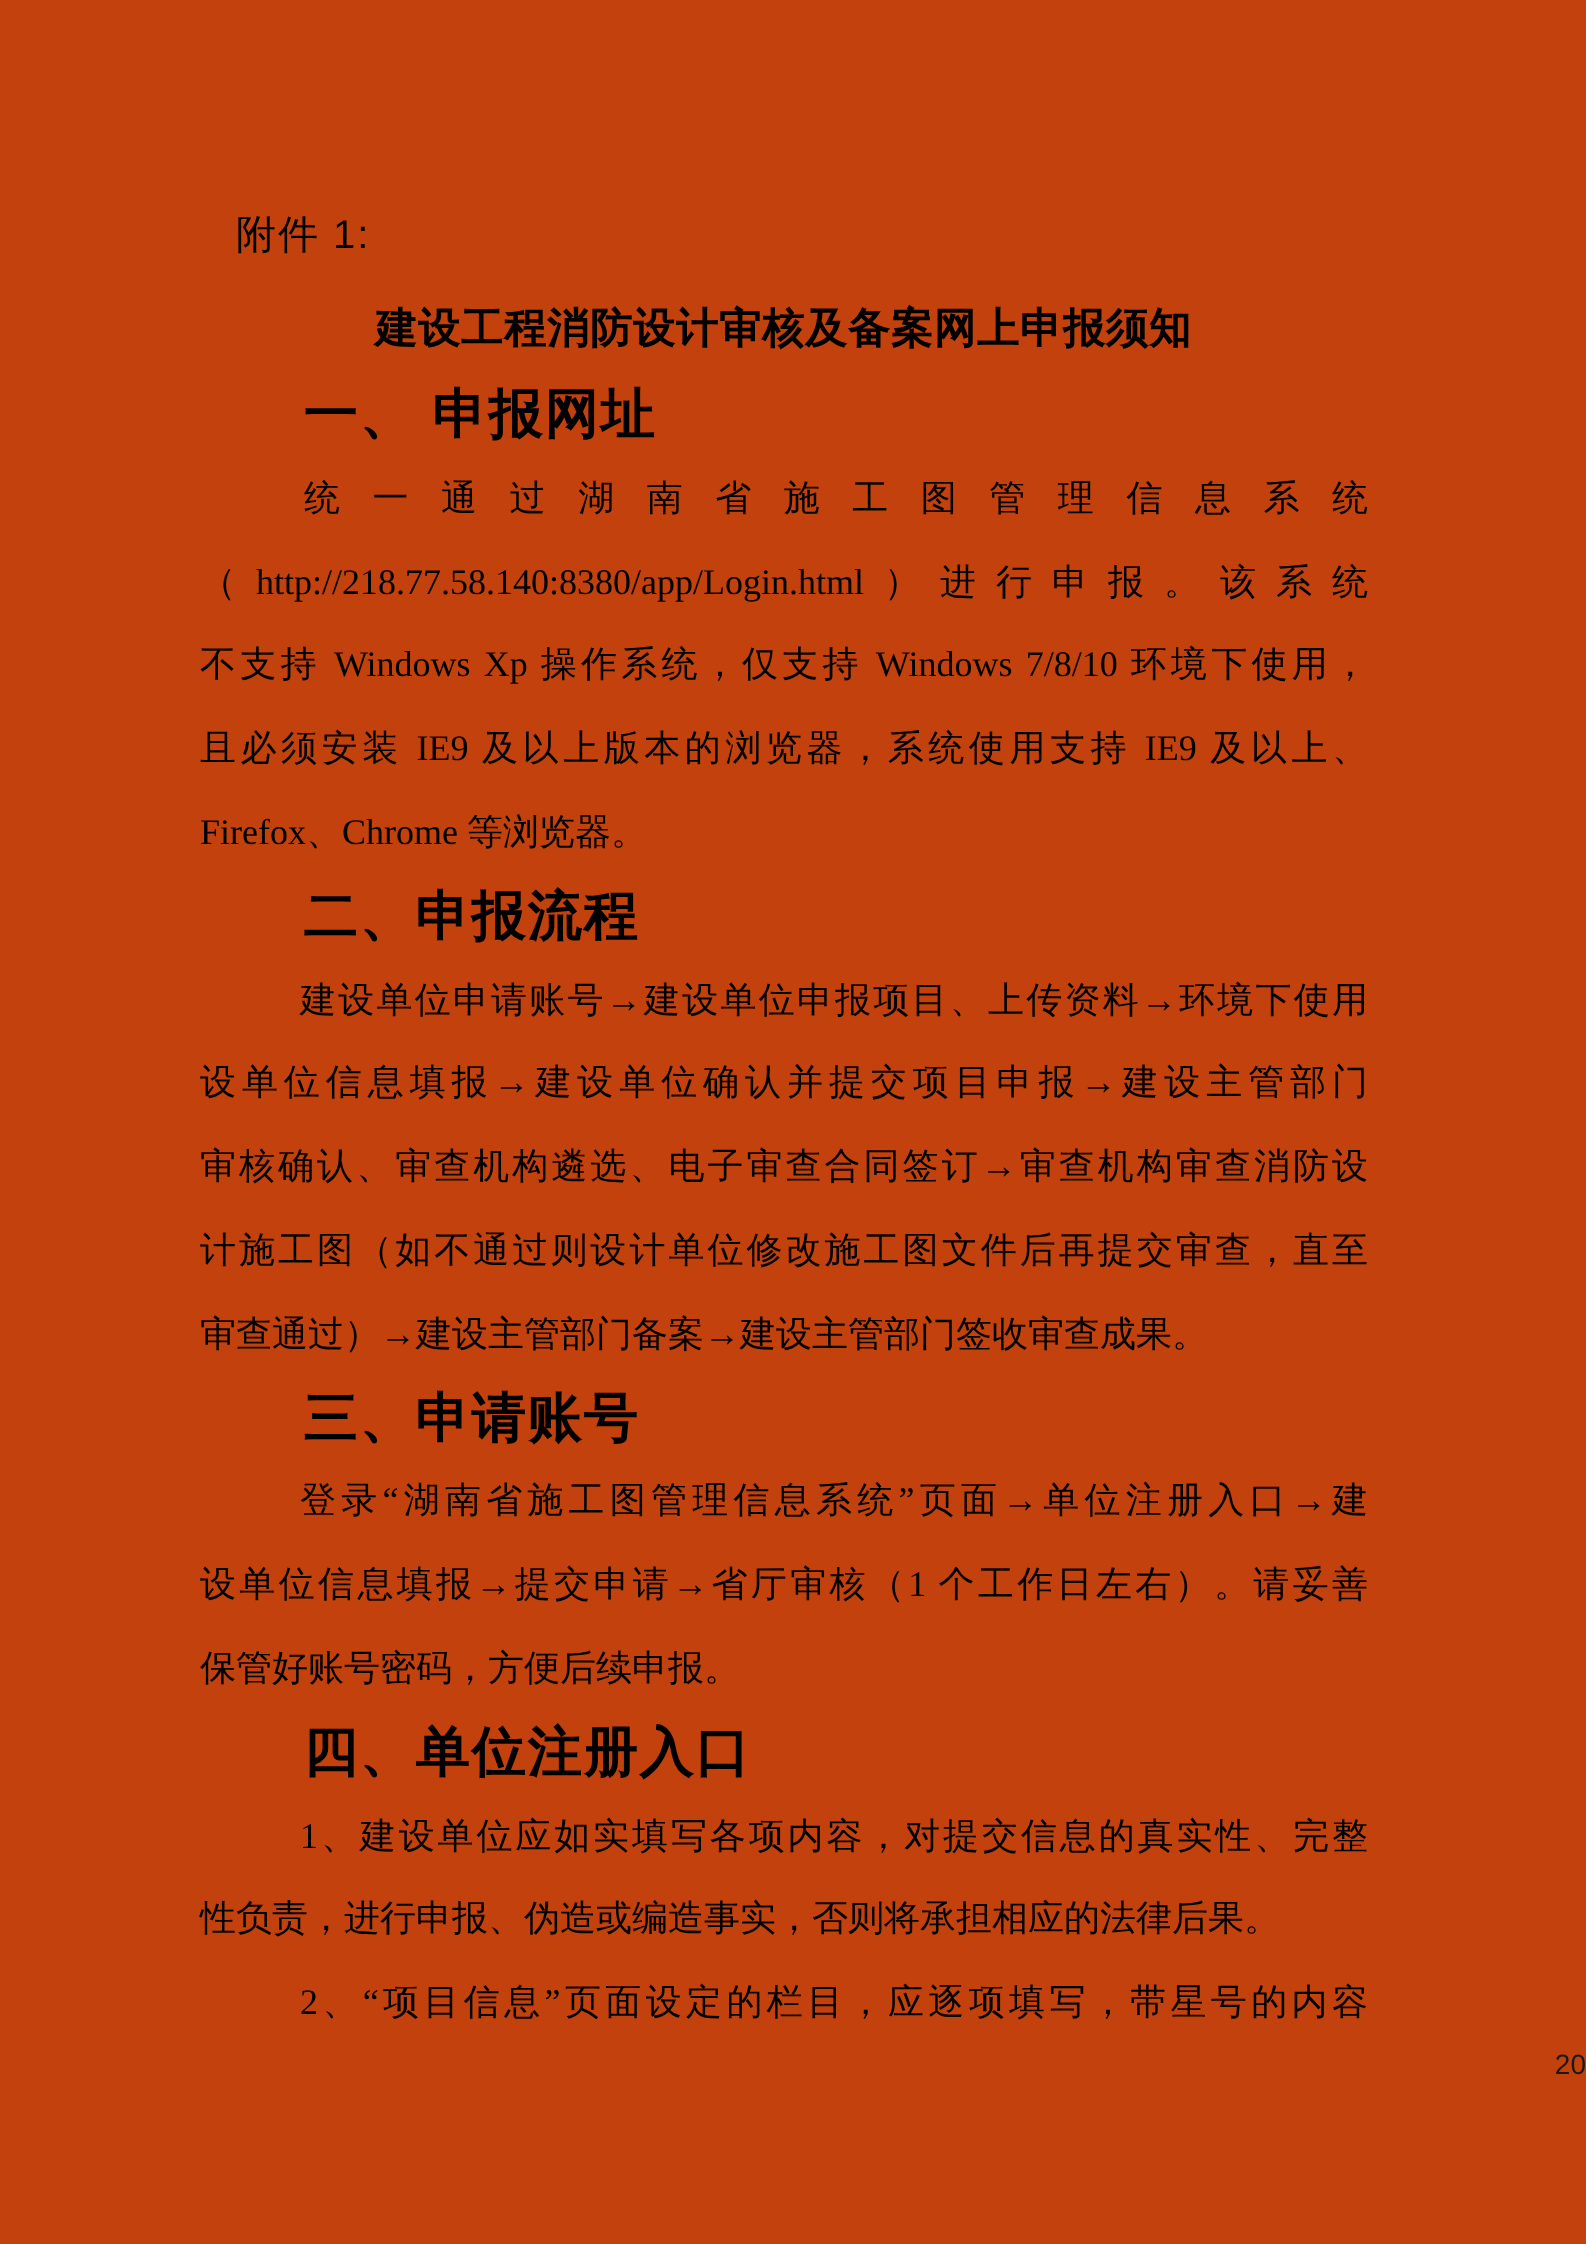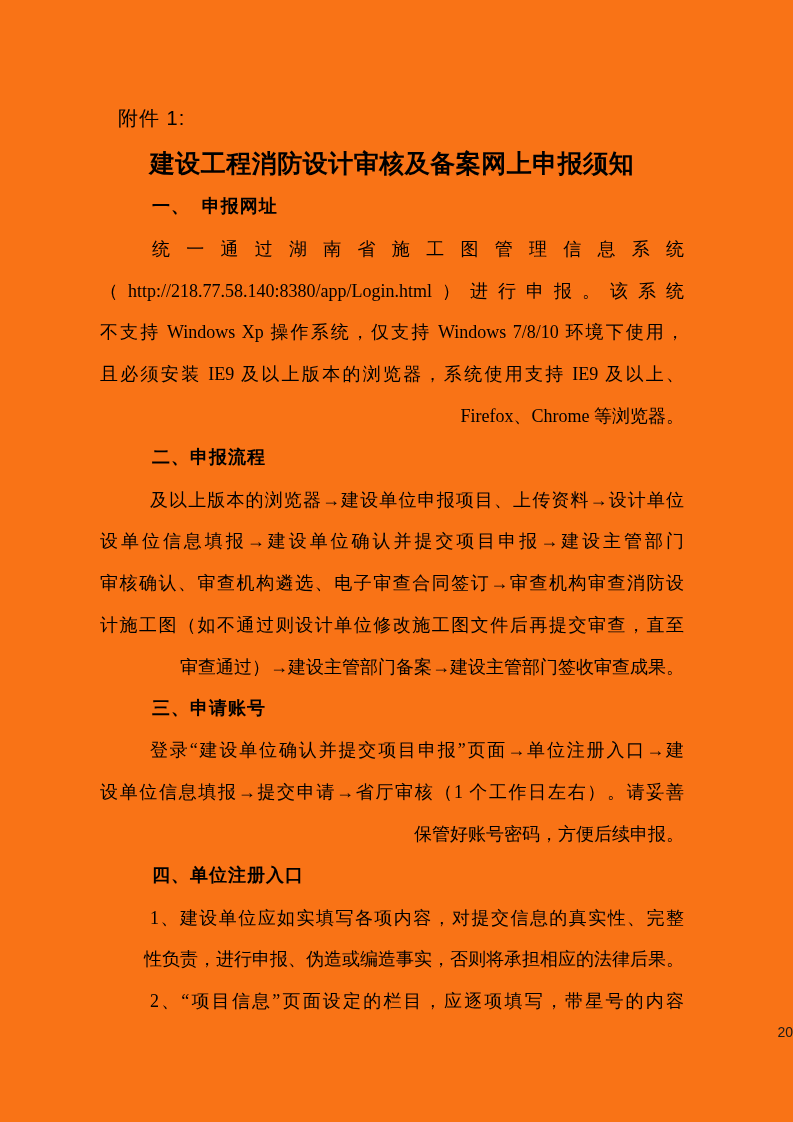--- a/index.html
+++ b/index.html
@@ -4,21 +4,21 @@
 <style>
   html, body {
     margin: 0;
     padding: 0;
     background: #ffffff;
   }
   .page {
     position: relative;
     width: 793px;
     height: 1122px;
-    background: #f97316;
+    background: #c2410c;
     color: #000000;
     overflow: hidden;
     font-family: "Liberation Serif", serif;
   }
   .content {
     position: absolute;
     left: 100px;
     top: 0;
     width: 584px;
     padding-top: 103px;
@@ -26,41 +26,41 @@
   .attachment {
     font-family: "Liberation Sans", sans-serif;
     font-size: 20px;
     line-height: 30px;
     margin-left: 18px;
     letter-spacing: 1px;
   }
   .title {
     margin: 13px 0 0 0;
     text-align: center;
-    font-size: 25px;
+    font-size: 21px;
     line-height: 36px;
     font-weight: bold;
     font-family: "Liberation Serif", serif;
     letter-spacing: 0.5px;
   }
   #sections {
     margin-top: 5px;
     font-size: 18px;
     line-height: 41.8px;
   }
   .heading {
-    font-family: Liberation Mono, monospace;
-    font-size: 18px;
+    font-family: Liberation Sans, sans-serif;
+    font-size: 27px;
     font-weight: bold;
     text-indent: 52px;
     letter-spacing: 1px;
     white-space: nowrap;
   }
   .line {
-    text-align: right;
+    text-align: left;
   }
   .line.first {
     text-indent: 50px;
   }
   .line.fill {
     text-align: justify;
     text-align-last: justify;
   }
   .line.spread {
     text-align: justify;
@@ -86,27 +86,27 @@
     <div class="attachment">附件 1:</div>
     <h1 class="title">建设工程消防设计审核及备案网上申报须知</h1>
     <div id="sections">
         <div class="heading">一、 申报网址</div>
         <div class="line spread">统 一 通 过 湖 南 省 施 工 图 管 理 信 息 系 统</div>
         <div class="line fill">（http://218.77.58.140:8380/app/Login.html）进行申报。该系统</div>
         <div class="line fill">不支持 Windows Xp 操作系统，仅支持 Windows 7/8/10 环境下使用，</div>
         <div class="line fill">且必须安装 IE9 及以上版本的浏览器，系统使用支持 IE9 及以上、</div>
         <div class="line end">Firefox、Chrome 等浏览器。</div>
         <div class="heading">二、申报流程</div>
-        <div class="line first fill">及以上版本的浏览器→建设单位申报项目、上传资料→设计单位</div>
+        <div class="line first fill">建设单位申请账号→建设单位申报项目、上传资料→环境下使用</div>
         <div class="line fill">设单位信息填报→建设单位确认并提交项目申报→建设主管部门</div>
         <div class="line fill">审核确认、审查机构遴选、电子审查合同签订→审查机构审查消防设</div>
         <div class="line fill">计施工图（如不通过则设计单位修改施工图文件后再提交审查，直至</div>
         <div class="line end">审查通过）→建设主管部门备案→建设主管部门签收审查成果。</div>
         <div class="heading">三、申请账号</div>
-        <div class="line first fill">登录“建设单位确认并提交项目申报”页面→单位注册入口→建</div>
+        <div class="line first fill">登录“湖南省施工图管理信息系统”页面→单位注册入口→建</div>
         <div class="line fill">设单位信息填报→提交申请→省厅审核（1 个工作日左右）。请妥善</div>
         <div class="line end">保管好账号密码，方便后续申报。</div>
         <div class="heading">四、单位注册入口</div>
         <div class="line first fill">1、建设单位应如实填写各项内容，对提交信息的真实性、完整</div>
         <div class="line end">性负责，进行申报、伪造或编造事实，否则将承担相应的法律后果。</div>
         <div class="line first fill">2、“项目信息”页面设定的栏目，应逐项填写，带星号的内容</div>
       </div>
   </div>
   <div class="pageno">20</div>
 </div>

